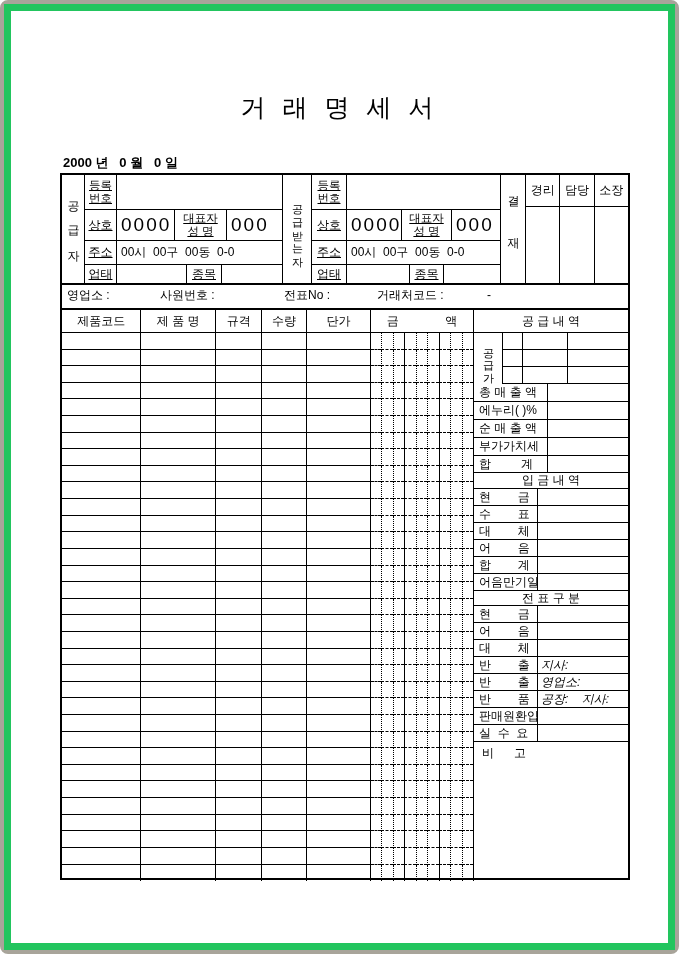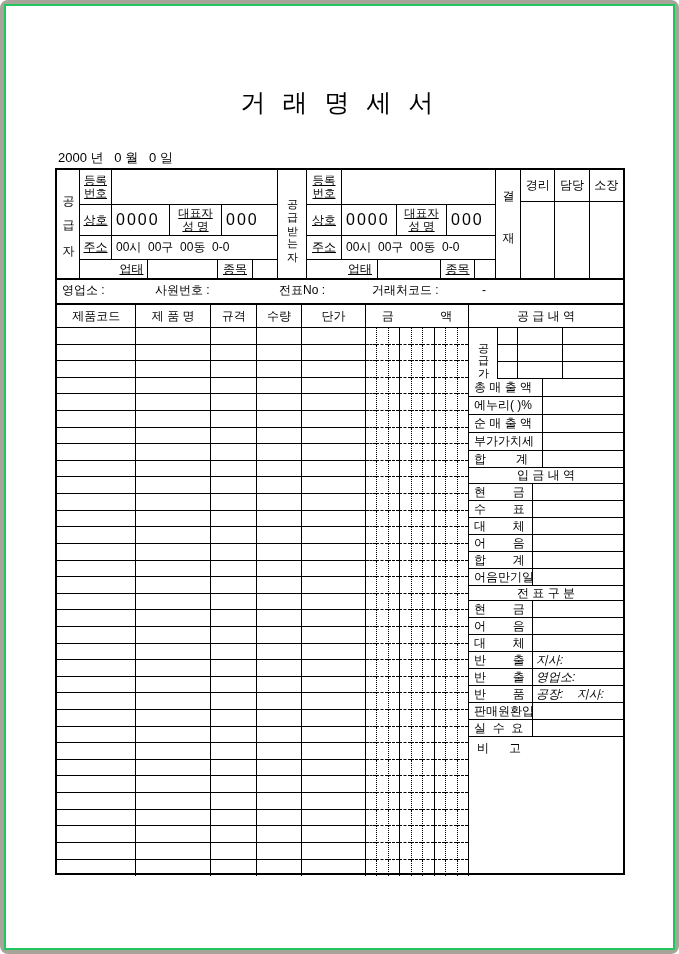--- a/index.html
+++ b/index.html
@@ -1,44 +1,44 @@
 <!DOCTYPE html>
 <html><head>
 <meta charset="utf-8">
 <style>
   * { margin:0; padding:0; box-sizing:border-box; }
   html,body { width:679px; height:954px; background:#fff; }
   body { font-family:"Liberation Sans","DejaVu Sans",sans-serif; color:#000; font-size:12px; }
   .page { width:679px; height:954px; border:4px solid #a8a49a; border-radius:8px; background:#fff; }
-  .inner { width:100%; height:100%; border:2px solid #22c55e; position:relative; background:#fff; }
+  .inner { width:100%; height:100%; border:7px solid #22c55e; position:relative; background:#fff; }
 
   .title { position:absolute; top:80px; left:0; width:100%; text-align:center;
            font-size:25px; letter-spacing:5px; white-space:pre; }
-  .dateline { position:absolute; top:143px; left:52px; font-size:13px; white-space:pre; }
+  .dateline { position:absolute; top:143px; left:52px; font-size:13px; white-space:pre;font-weight:bold; }
 
   .form { position:absolute; left:49px; top:162px; width:570px; height:707px; border:2px solid #000; }
 
   
   .hdr { height:110px; border-bottom:2px solid #000; display:flex; }
   .vert { writing-mode:vertical-rl; text-orientation:upright; display:flex; align-items:center; justify-content:center; }
   .role { display:flex; align-items:center; justify-content:center; }
   .role-sup { width:23px; border-right:1px solid #000; letter-spacing:13px; }
   .role-rec { width:30px; border-left:1px solid #000; border-right:1px solid #000; letter-spacing:2px; font-size:11px; }
   .role-app { width:25px; border-right:1px solid #000; letter-spacing:30px; }
   .sfields { width:197px; display:flex; flex-direction:column; }
   .rfields { width:188px; display:flex; flex-direction:column; }
   .hrow { display:flex; border-bottom:1px solid #000; align-items:stretch; }
-  .hr1 { height:35px; } .hr2 { height:31px; } .hr3 { height:24px; } .hr4 { flex:1; border-bottom:none;margin-left:36px; }
+  .hr1 { height:35px; } .hr2 { height:31px; } .hr3 { height:24px; } .hr4 { flex:1; border-bottom:none; }
   .lab { display:flex; align-items:center; justify-content:center; border-right:1px solid #000;text-decoration:underline; }
   .val { display:flex; align-items:center; padding-left:4px; overflow:hidden; }
   .sfields .lab-c, .rfields .lab-c { width:32px; }
   .rfields .lab-c { width:35px; }
   .two { white-space:pre-line; text-align:center; line-height:13px; font-size:11.5px; }
   .flex1 { flex:1; }
-  .num { font-size:16px; letter-spacing:2px; }
+  .num { font-size:19px; letter-spacing:2px; }
   .addr { font-size:12px; white-space:pre; }
   
   .s-name-val { width:58px; border-right:1px solid #000; }
   .s-ceo-lab  { width:52px; }
   .s-bt-val   { width:70px; border-right:1px solid #000; }
   .s-bi-lab   { width:35px; }
   
   .r-name-val { width:55px; border-right:1px solid #000; }
   .r-ceo-lab  { width:50px; }
   .r-bt-val   { width:63px; border-right:1px solid #000; }

